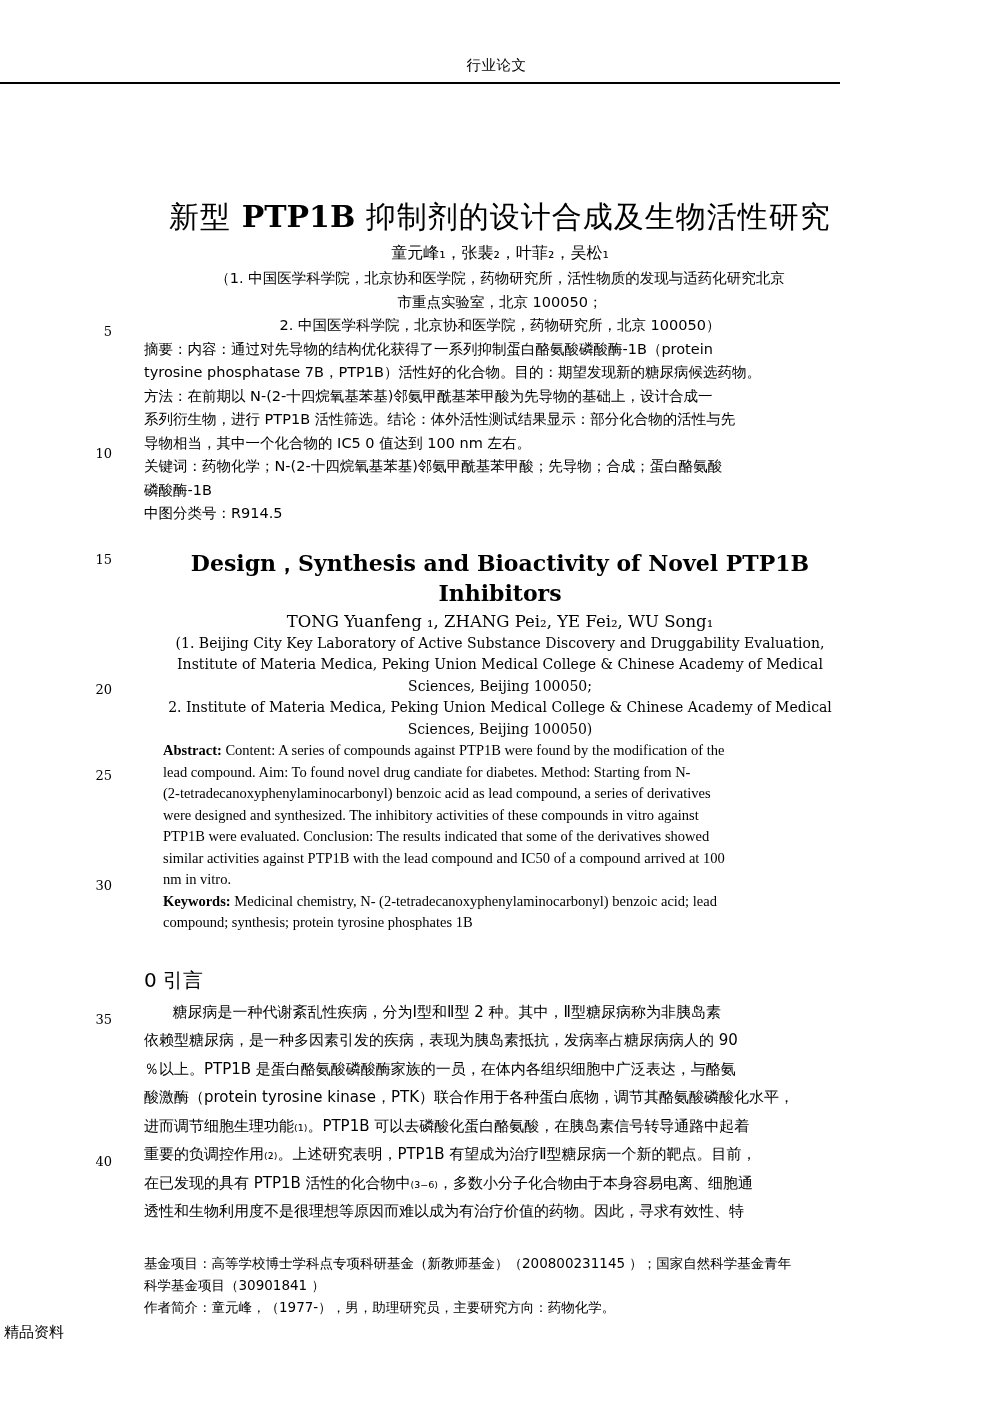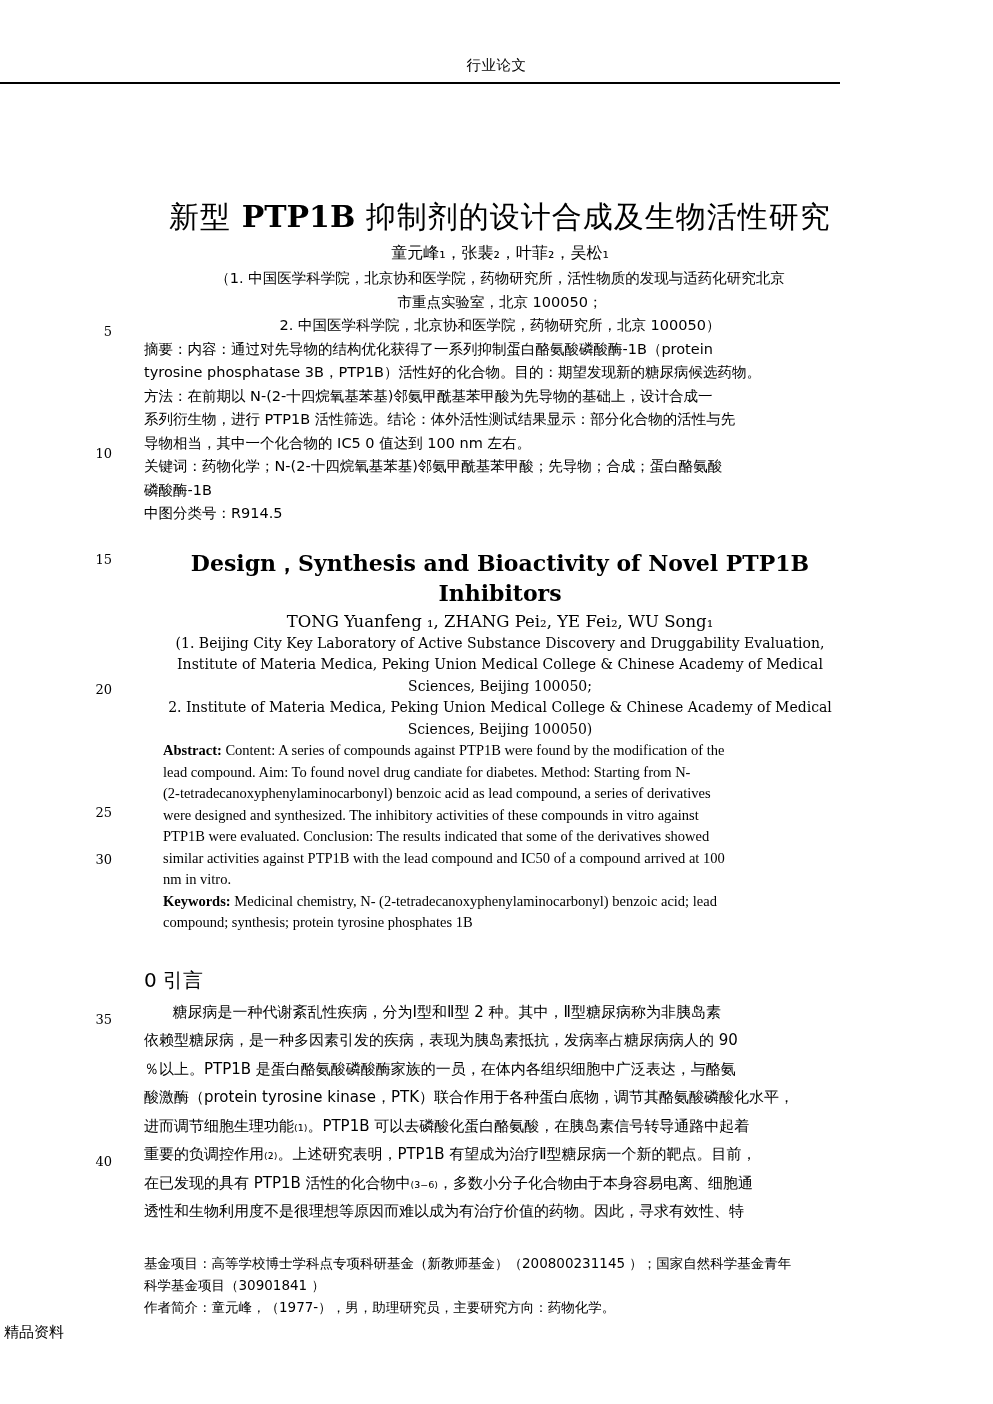--- a/index.html
+++ b/index.html
@@ -184,43 +184,43 @@
 <div class="page">
 
   <div class="header">行业论文</div>
   <div class="header-rule"></div>
 
   <div class="linenums">
       <div class="linenum" style="top: 128px;">5</div>
       <div class="linenum" style="top: 250px;">10</div>
       <div class="linenum" style="top: 356px;">15</div>
       <div class="linenum" style="top: 486px;">20</div>
-      <div class="linenum" style="top: 609px;">25</div>
-      <div class="linenum" style="top: 656px;">30</div>
+      <div class="linenum" style="top: 572px;">25</div>
+      <div class="linenum" style="top: 682px;">30</div>
       <div class="linenum" style="top: 816px;">35</div>
       <div class="linenum" style="top: 958px;">40</div>
     </div>
 
   <div class="content">
 
     <div class="cn-title">
       <span>新型 </span><b>PTP1B</b><span> 抑制剂的设计合成及生物活性研究</span>
     </div>
 
     <div class="cn-authors">童元峰₁，张裴₂，叶菲₂，吴松₁</div>
 
     <div class="cn-affil">
       <div>（1. 中国医学科学院，北京协和医学院，药物研究所，活性物质的发现与适药化研究北京</div>
       <div>市重点实验室，北京  100050；</div>
       <div>2. 中国医学科学院，北京协和医学院，药物研究所，北京  100050）</div>
     </div>
 
     <div class="cn-abstract">
       <span class="ln">摘要：内容：通过对先导物的结构优化获得了一系列抑制蛋白酪氨酸磷酸酶-1B（protein</span>
-      <span class="ln">tyrosine phosphatase 3B，PTP1B）活性好的化合物。目的：期望发现新的糖尿病候选药物。</span>
+      <span class="ln">tyrosine phosphatase 7B，PTP1B）活性好的化合物。目的：期望发现新的糖尿病候选药物。</span>
       <span class="ln">方法：在前期以 N-(2-十四烷氧基苯基)邻氨甲酰基苯甲酸为先导物的基础上，设计合成一</span>
       <span class="ln">系列衍生物，进行 PTP1B 活性筛选。结论：体外活性测试结果显示：部分化合物的活性与先</span>
       <span class="ln">导物相当，其中一个化合物的 IC5 0 值达到 100 nm 左右。</span>
       <span class="ln">关键词：药物化学；N-(2-十四烷氧基苯基)邻氨甲酰基苯甲酸；先导物；合成；蛋白酪氨酸</span>
       <span class="ln">磷酸酶-1B</span>
       <span class="ln">中图分类号：R914.5</span>
     </div>
 
     <div class="en-title">Design，Synthesis and Bioactivity of Novel PTP1B Inhibitors</div>
     <div class="en-authors">TONG Yuanfeng ₁, ZHANG Pei₂, YE Fei₂, WU Song₁</div>

